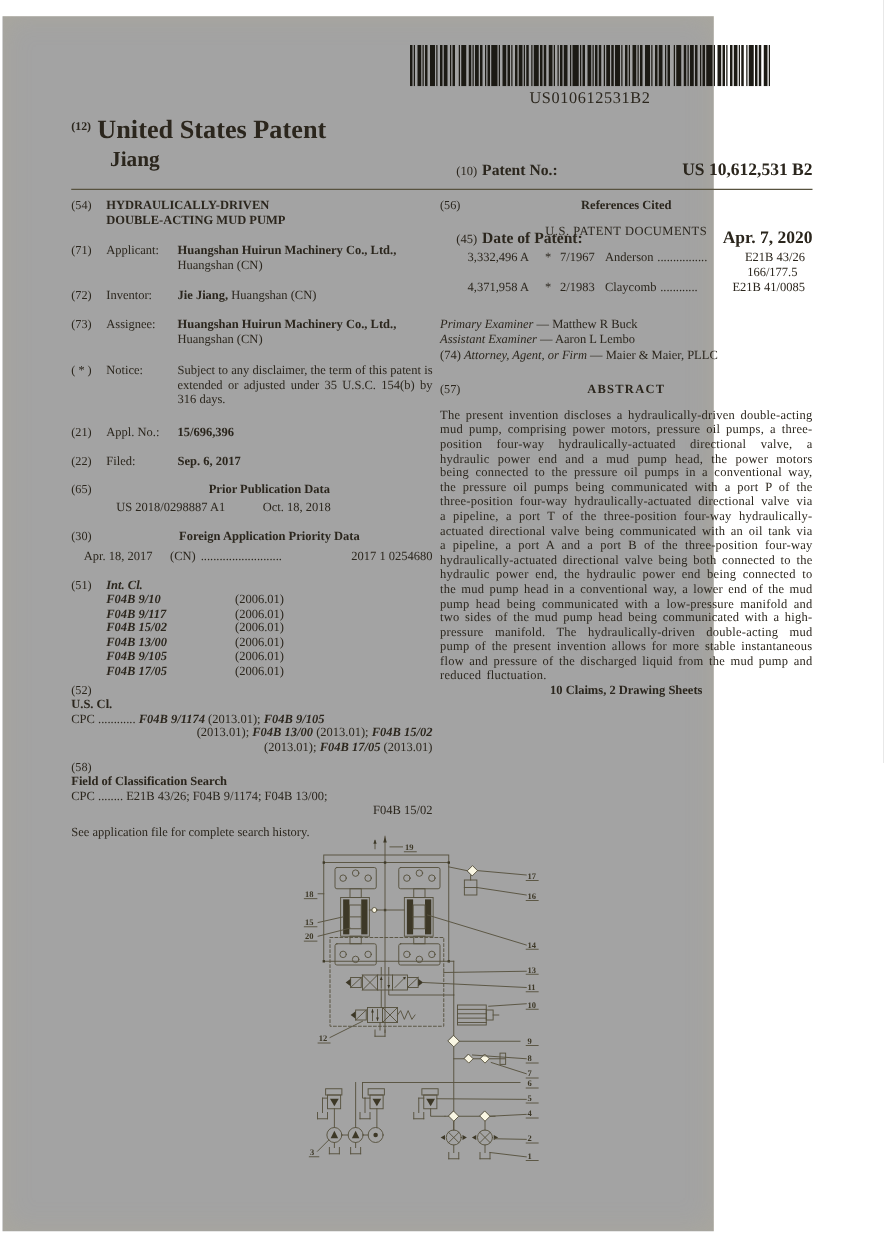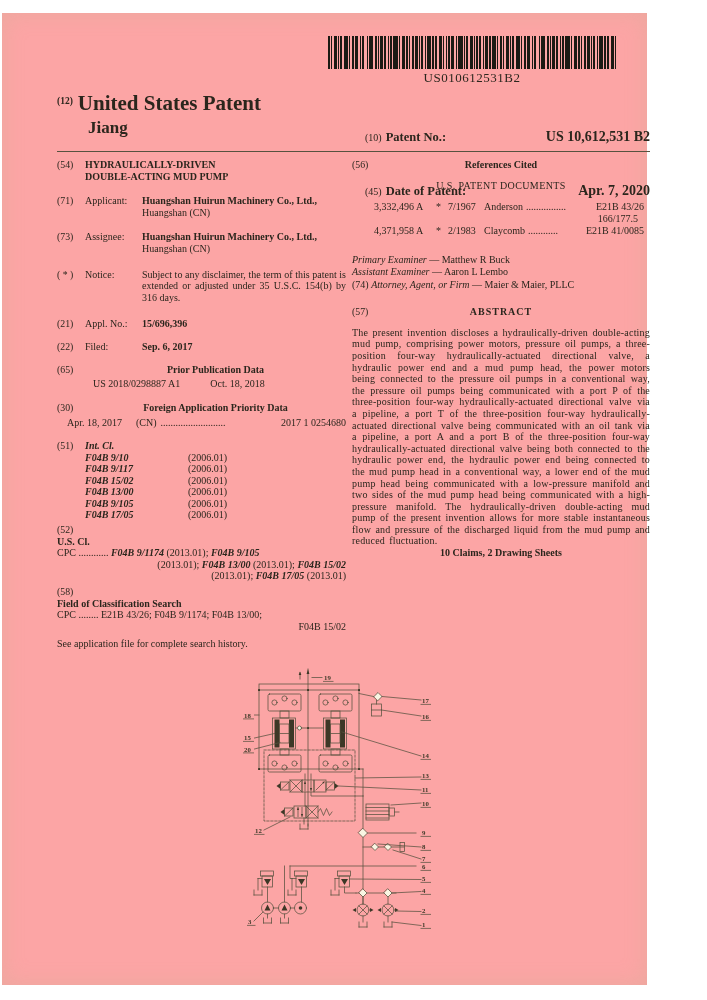--- a/index.html
+++ b/index.html
@@ -1,19 +1,19 @@
 <!DOCTYPE html>
 <html><head>
 <meta charset="utf-8">
 <style>
   html,body{margin:0;padding:0;}
   body{width:707px;height:1000px;background:#ffffff;position:relative;
        font-family:"Liberation Serif",serif;color:#2b261d;overflow:hidden;}
-  .paper{position:absolute;left:2px;top:13px;width:645px;height:972px;
-         background:#fca5a5;box-shadow:inset 0 0 22px rgba(190,180,140,.28);}
+  .paper{position:absolute;left:2px;top:13px;width:569px;height:972px;
+         background:#a3a3a3;box-shadow:inset 0 0 22px rgba(190,180,140,.28);}
 
   
   .barcode{position:absolute;left:326px;top:23px;width:288px;text-align:center;}
   .barcode svg{display:block;}
   .barcode .bc-text{font-size:13px;letter-spacing:.5px;margin-top:1px;}
 
   
   .hdr-left{position:absolute;left:55px;top:78px;}
   .hdr-num{font-size:9.5px;font-weight:bold;vertical-align:6px;}
   .hdr-title{font-size:21px;font-weight:bold;margin-left:5px;}
@@ -115,20 +115,27 @@
     </div>
 
     <div class="entry" style="margin-bottom:13px;">
       <span class="tag">(71)</span>
       <span class="lab-val">
         <span>Applicant:</span>
         <span><span class="b">Huangshan Huirun Machinery Co., Ltd.,</span> <span>Huangshan (CN)</span></span>
       </span>
     </div>
 
+    <div class="entry">
+      <span class="tag">(72)</span>
+      <span class="lab-val">
+        <span>Inventor:</span>
+        <span><span class="b">Jie Jiang,</span> <span>Huangshan (CN)</span></span>
+      </span>
+    </div>
 
     <div class="entry" style="margin-bottom:14px;">
       <span class="tag">(73)</span>
       <span class="lab-val">
         <span>Assignee:</span>
         <span><span class="b">Huangshan Huirun Machinery Co., Ltd.,</span> <span>Huangshan (CN)</span></span>
       </span>
     </div>
 
     <div class="entry" style="margin-bottom:15px;">

